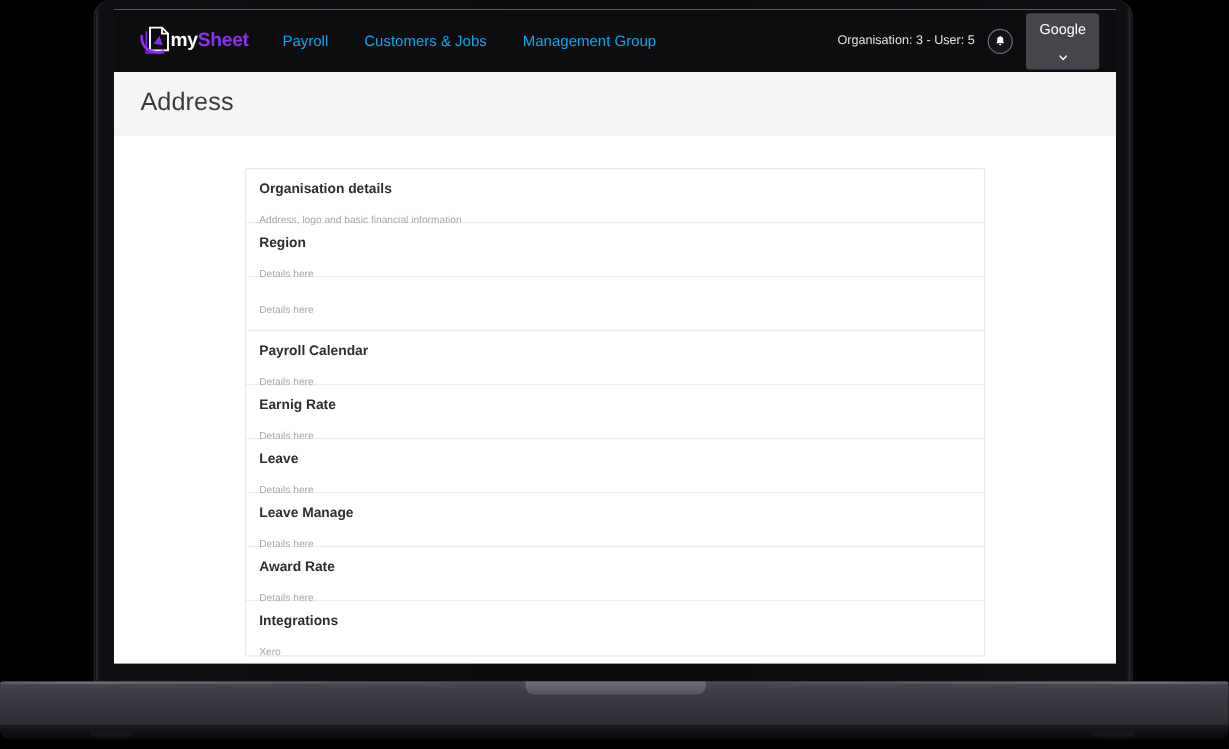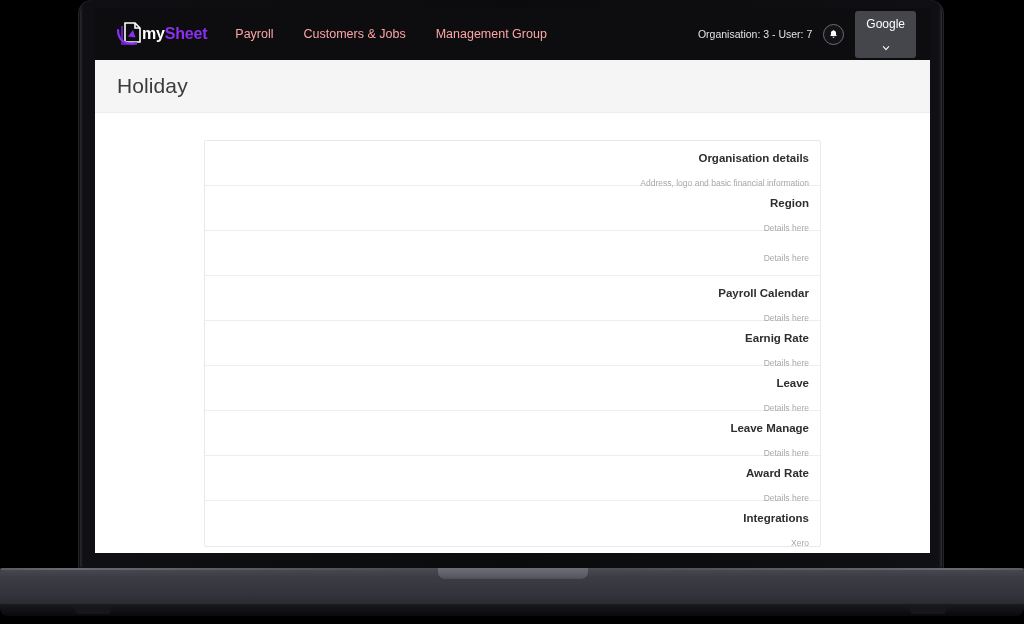--- a/index.html
+++ b/index.html
@@ -147,21 +147,21 @@
   }
   .brand-my { color: #ffffff; }
   .brand-sheet { color: #8b2ff0; }
 
   .nav {
     display: flex;
     align-items: center;
     gap: 30px;
   }
   .nav-item {
-    color: #fca5a5;
+    color: #0ea5e9;
     font-size: 12.5px;
     text-decoration: none;
     white-space: nowrap;
     cursor: pointer;
     text-align: right;
   }
 
   .header-right {
     margin-left: auto;
     display: flex;
@@ -233,21 +233,20 @@
     margin: 0 auto;
     background: #ffffff;
     border: 1px solid #e9e9e9;
     border-radius: 2px;
   }
   .setting-row {
     padding: 10px 11px 10px 11px;
     border-bottom: 1px solid #eeeeee;
     cursor: pointer;
     height: 45px;
-    text-align: right;
   }
   .setting-row:last-child { border-bottom: none; }
   .setting-title {
     font-size: 11.5px;
     font-weight: bold;
     color: #2e2e2e;
     line-height: 15px;
   }
   .setting-sub {
     font-size: 8.5px;
@@ -285,41 +284,41 @@
         </div>
       </div>
 
       <div class="nav">
         <a class="nav-item">Payroll</a>
         <a class="nav-item">Customers &amp; Jobs</a>
         <a class="nav-item">Management Group</a>
       </div>
 
       <div class="header-right">
-        <span class="org-user">Organisation: 3 - User: 7</span>
+        <span class="org-user">Organisation: 3 - User: 5</span>
 
         <div class="bell-btn">
           <svg class="bell-icon" width="11" height="11" viewBox="0 0 16 16" aria-hidden="true">
             <path d="M8 2.2 C5.7 2.2 4.3 3.7 4.3 6 L4.3 8.4 L3.2 10.3 L12.8 10.3 L11.7 8.4 L11.7 6 C11.7 3.7 10.3 2.2 8 2.2 Z" fill="#ffffff"></path>
             <path d="M6.6 11.3 C6.6 12.2 7.2 12.8 8 12.8 C8.8 12.8 9.4 12.2 9.4 11.3 Z" fill="#ffffff"></path>
             <rect x="7.5" y="1.1" width="1" height="1.5" rx="0.5" fill="#ffffff"></rect>
           </svg>
         </div>
 
         <button class="account-btn">
           <span>Google</span>
           <svg class="chev" viewBox="0 0 12 12" aria-hidden="true">
             <path d="M2 4 L6 8.4 L10 4" fill="none" stroke="#ffffff" stroke-width="1.6" stroke-linecap="round" stroke-linejoin="round"></path>
           </svg>
         </button>
       </div>
     </div>
 
     <div class="page-title-band">
-      <h1 class="page-title">Holiday</h1>
+      <h1 class="page-title">Address</h1>
     </div>
 
     <div class="content">
       <div class="settings-card">
 
         <div class="setting-row">
           <div class="setting-title">Organisation details</div>
           <div class="setting-sub">Address, logo and basic financial information</div>
         </div>
 

